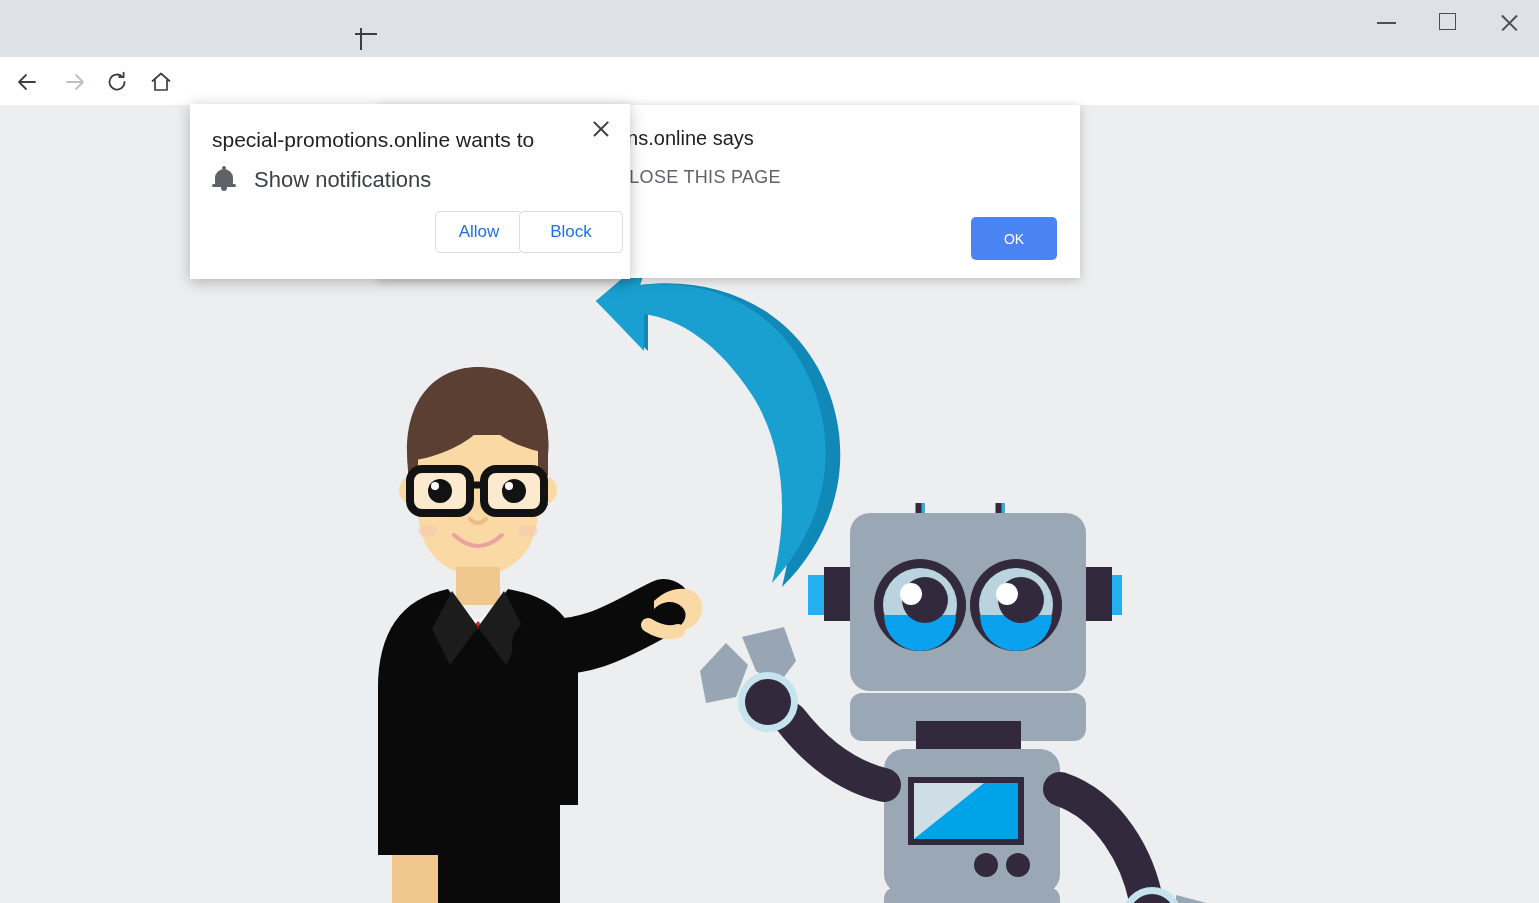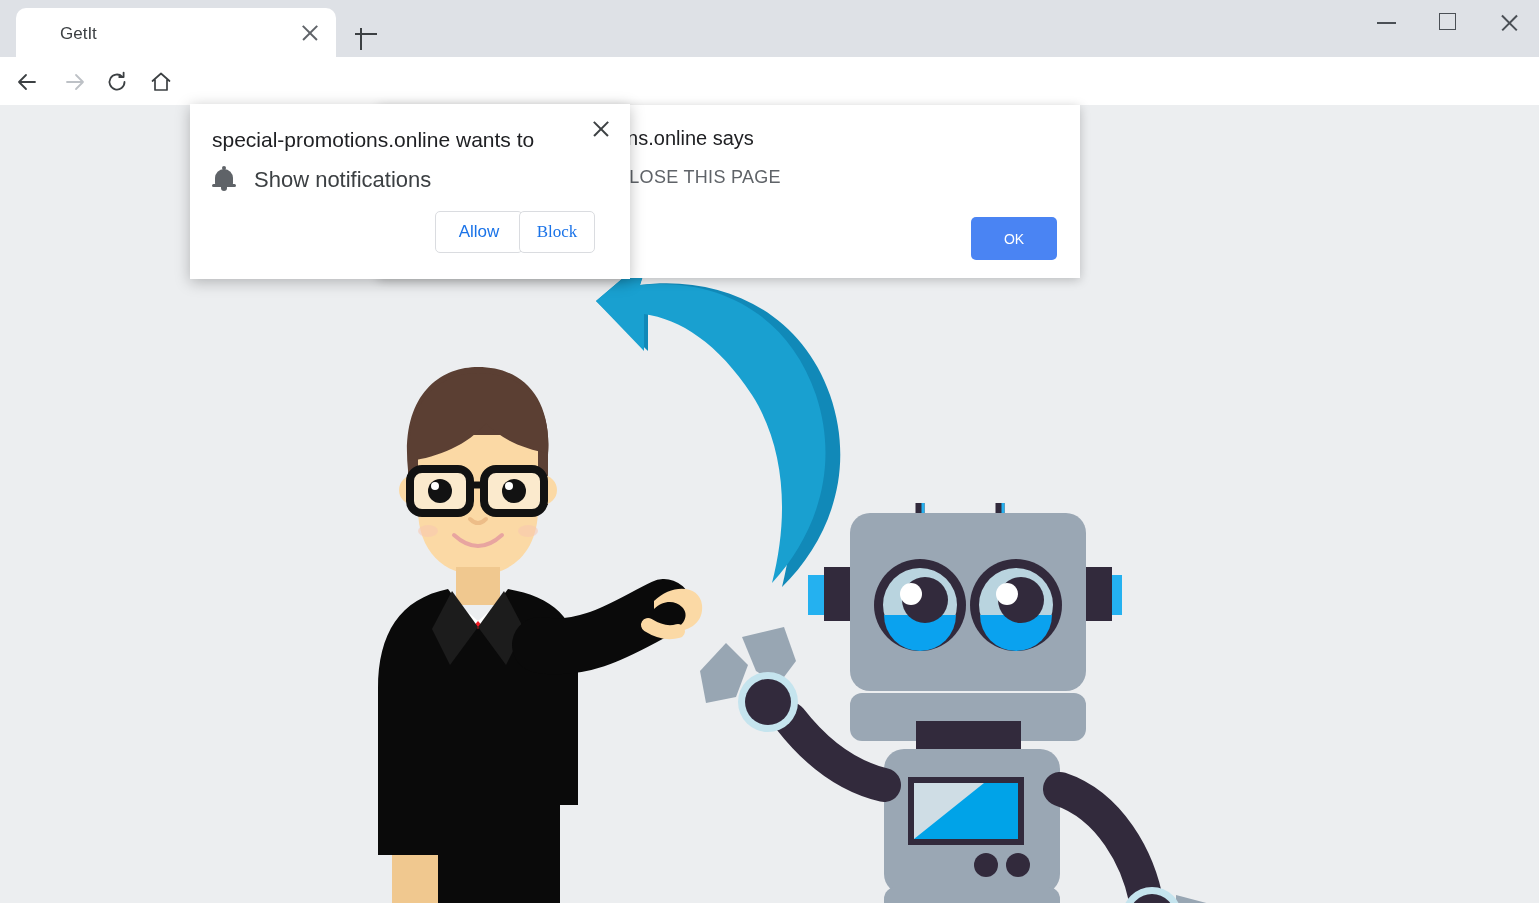--- a/index.html
+++ b/index.html
@@ -209,35 +209,31 @@
     font-size: 22px; color: #3c4043;
   }
   .pbtn {
     position: absolute; top: 107px; height: 42px;
     background: #ffffff; color: #1a73e8;
     border: 1px solid #dadce0; border-radius: 5px;
     font-size: 17px; font-family: "Liberation Sans", sans-serif;
     cursor: pointer;
   }
   .btn-allow { left: 245px; width: 88px; }
-  .btn-block { left: 329px; width: 76px; font-family: Liberation Serif, serif; }
+  .btn-block { left: 329px; width: 104px; }
 
   
   .art { position: absolute; left: 0; top: 0; width: 1539px; height: 798px; }
 </style>
 </head>
 <body>
 
 <div class="browser">
 
   <div class="tabstrip">
-    <div class="tab">
-      <span class="tab-title">GetIt</span>
-      <span class="tab-close"></span>
-    </div>
     <div class="newtab"></div>
 
     <div class="wincontrols">
       <div class="winbtn wb-min">
           <i></i>
         </div>
       <div class="winbtn wb-max">
           <i></i>
         </div>
       <div class="winbtn wb-close">

